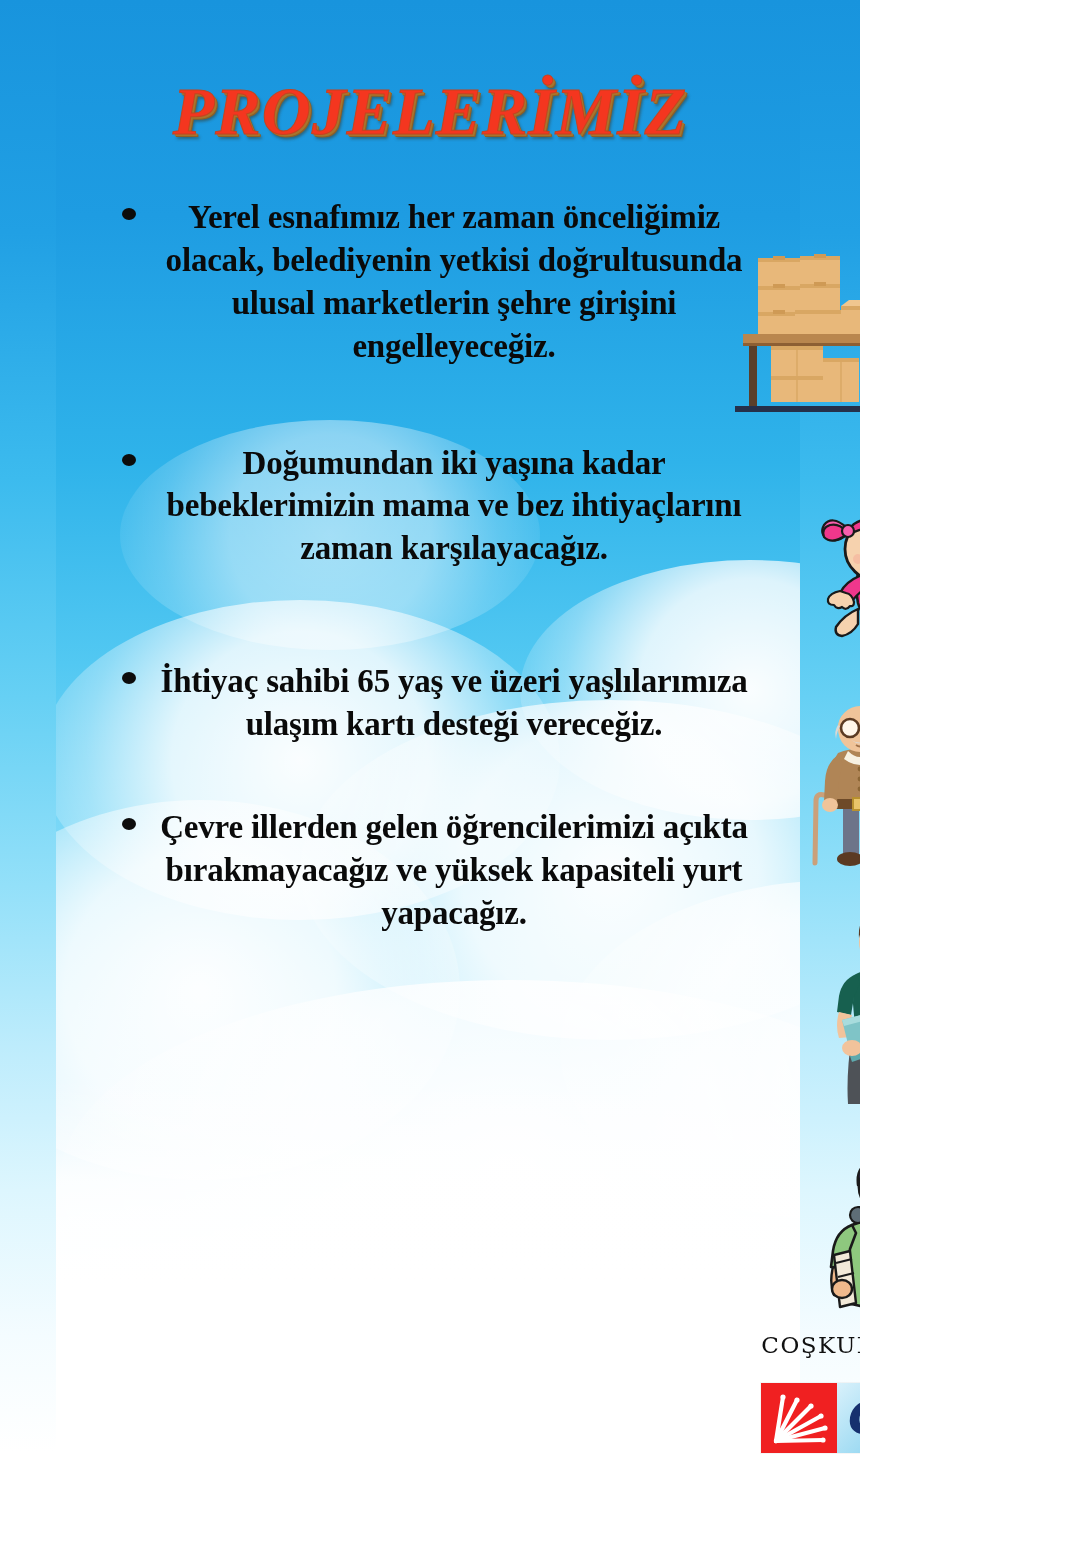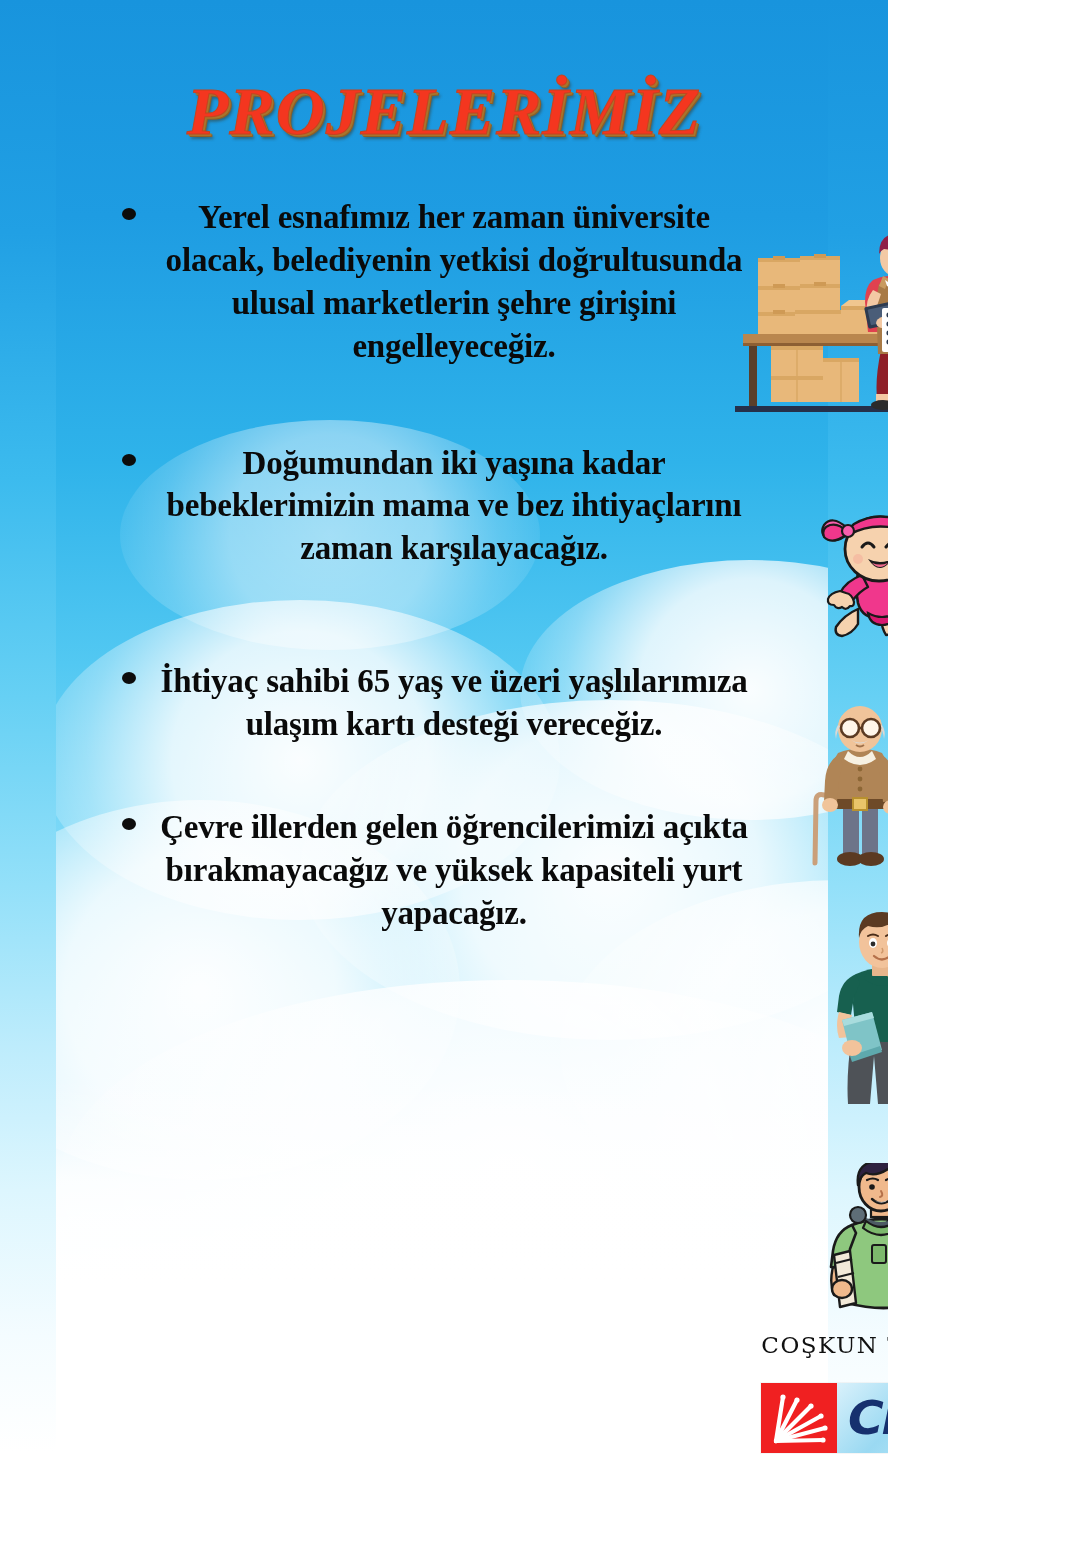--- a/index.html
+++ b/index.html
@@ -7,21 +7,20 @@
     padding: 0;
     background: #ffffff;
   }
   .poster {
     position: relative;
     width: 860px;
     height: 1542px;
     overflow: hidden;
     background: #ffffff;
     font-family: "Liberation Serif", "DejaVu Serif", serif;
-    padding-left: 28px;
   }
 
   
   .bg-base {
     position: absolute;
     inset: 0;
     background: linear-gradient(to bottom,
        #1894dd 0%,
        #1e9ce2 14%,
        #2fb3ea 30%,
@@ -227,21 +226,21 @@
   <div class="white-floor"></div>
   <div class="edge edge-l"></div>
   <div class="edge edge-r"></div>
 
   <div class="title">PROJELERİMİZ</div>
 
   <div class="bullets">
 
     <div class="bullet-row b1">
       <span class="dot"></span>
-      <span class="btext">Yerel esnafımız her zaman üniversite olacak, belediyenin yetkisi doğrultusunda ulusal marketlerin şehre girişini engelleyeceğiz.</span>
+      <span class="btext">Yerel esnafımız her zaman önceliğimiz olacak, belediyenin yetkisi doğrultusunda ulusal marketlerin şehre girişini engelleyeceğiz.</span>
     </div>
 
     <div class="bullet-row b2">
       <span class="dot"></span>
       <span class="btext">Doğumundan iki yaşına kadar bebeklerimizin mama ve bez ihtiyaçlarını zaman karşılayacağız.</span>
     </div>
 
     <div class="bullet-row b3">
       <span class="dot"></span>
       <span class="btext">İhtiyaç sahibi 65 yaş ve üzeri yaşlılarımıza ulaşım kartı desteği vereceğiz.</span>

